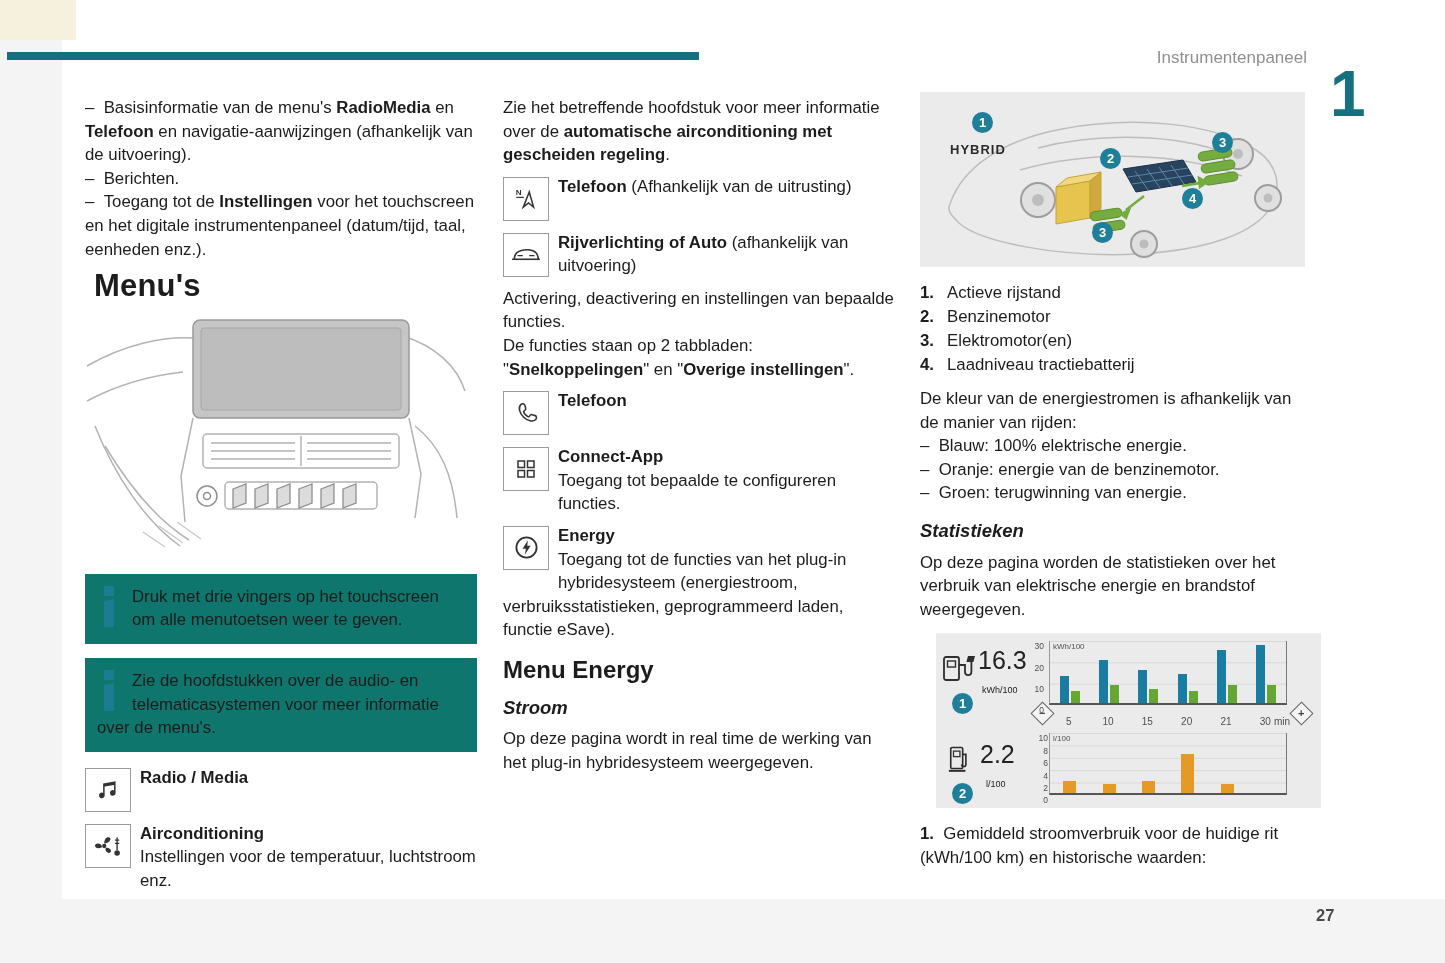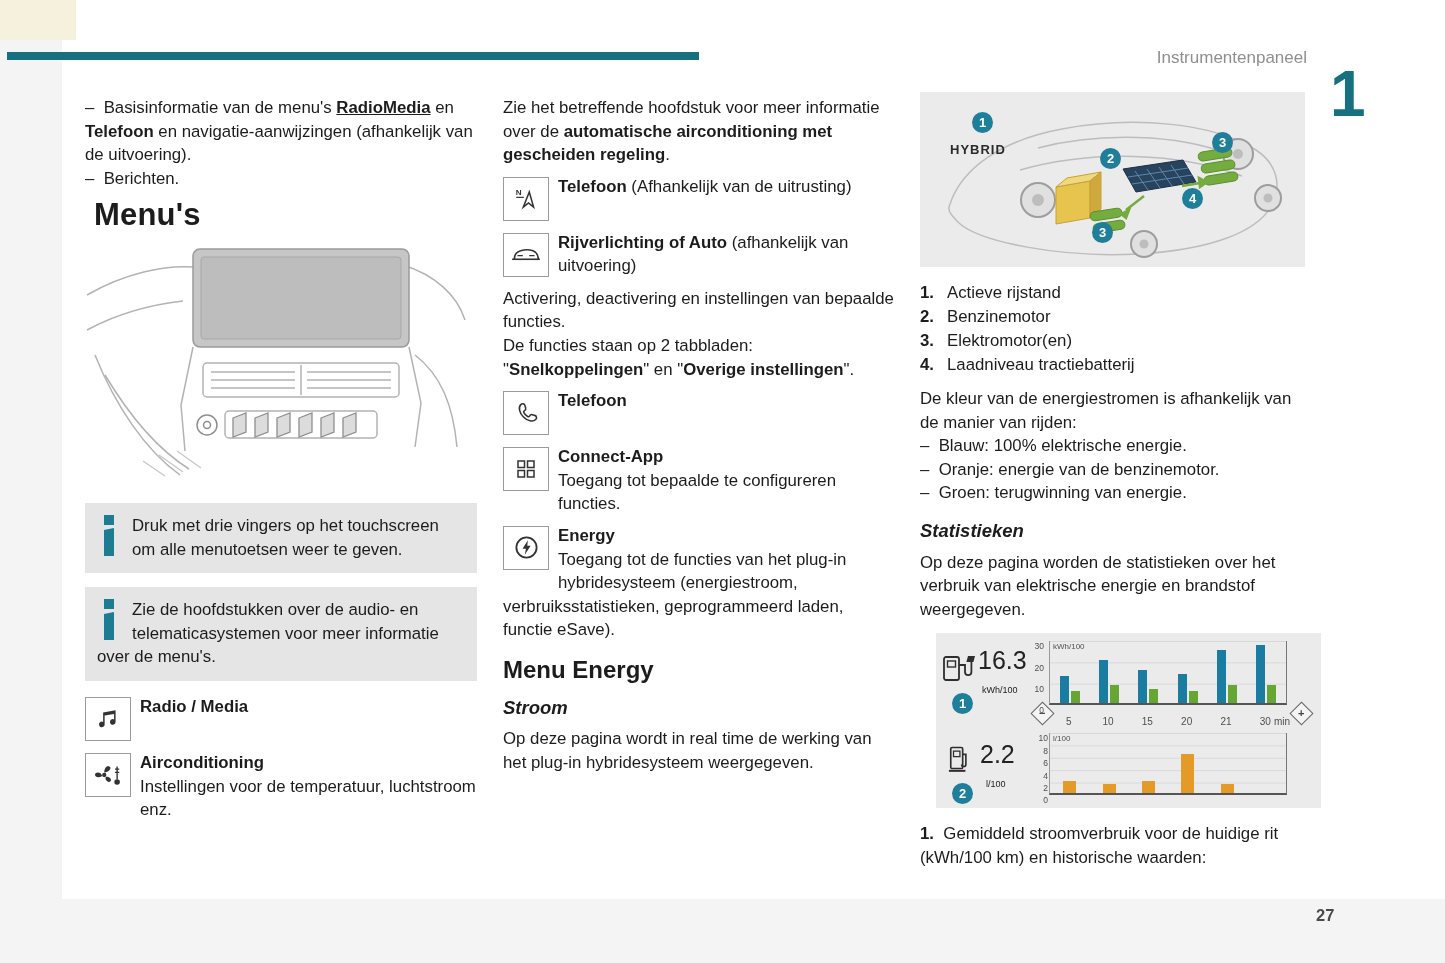--- a/index.html
+++ b/index.html
@@ -24,21 +24,21 @@
   p.body { margin:0; }
   .b { font-weight:bold; }
   .mt4 { margin-top:4px; } .mt8 { margin-top:8px; }
 
   h1.h1 { font-size:31px; margin:13px 9px 8px; letter-spacing:0.2px; }
   h2.h2 { font-size:24px; margin:16px 0 10px; }
   h3.h3 { font-size:18.5px; margin:14px 0 8px;font-style:italic; }
 
   .dash-illus { width:385px; height:250px; margin:4px 0 18px; position:relative; }
 
-  .infobox { background:#e5e5e5; padding:11px 12px 12px 12px; margin-bottom:14px; overflow:hidden; }
+  .infobox { background:#0f766e; padding:11px 12px 12px 12px; margin-bottom:14px; overflow:hidden; }
   .info-i { float:left; width:17px; height:42px; margin:0 14px 2px 4px; }
 
   .iconpara { overflow:hidden; margin-bottom:8px; }
   .iconbox { float:left; width:46px; height:44px; border:1px solid #9b9b9b; background:#fff;
              display:flex; align-items:center; justify-content:center; margin:2px 9px 2px 0; }
   .iconbox svg { display:block; }
 
   .hybrid-illus { width:385px; height:175px; position:relative; background:#ebebeb; margin-bottom:14px; }
   .hybrid-label { position:absolute; left:30px; top:46px; font-size:13px; font-weight:bold;
                   letter-spacing:1px; color:#2b2b2b; }
@@ -90,22 +90,23 @@
   <div class="strip-left"></div>
   <div class="strip-bottom"></div>
   <div class="corner-cream"></div>
 
   <div class="top-rule"></div>
   <div class="header-label">Instrumentenpaneel</div>
   <div class="chapter-num">1</div>
   <div class="page-num">27</div>
 
   <div class="col col1">
-    <p class="body"><span>–&nbsp;&nbsp;Basisinformatie van de menu's </span><span style="font-weight: bold; text-decoration: underline;">RadioMedia</span><span> en </span><span style="font-weight: bold;">Telefoon</span><span> en navigatie-aanwijzingen (afhankelijk van de uitvoering).</span></p>
+    <p class="body"><span>–&nbsp;&nbsp;Basisinformatie van de menu's </span><span style="font-weight: bold;">RadioMedia</span><span> en </span><span style="font-weight: bold;">Telefoon</span><span> en navigatie-aanwijzingen (afhankelijk van de uitvoering).</span></p>
     <p class="body"><span>–&nbsp;&nbsp;Berichten.</span></p>
+    <p class="body"><span>–&nbsp;&nbsp;Toegang tot de </span><span style="font-weight: bold;">Instellingen</span><span> voor het touchscreen en het digitale instrumentenpaneel (datum/tijd, taal, eenheden enz.).</span></p>
 
     <h1 class="h1">Menu's</h1>
 
     <div class="dash-illus">
       <svg viewBox="0 0 385 250" width="385" height="250">
         <g fill="none" stroke="#b3b3b3" stroke-width="1.5">
           <path d="M2 60 C40 38 80 30 108 32"></path>
           <path d="M2 95 C30 80 62 70 98 66"></path>
           <path d="M318 30 C350 40 372 60 380 85"></path>
           <path d="M330 120 C356 140 368 170 372 212"></path>

